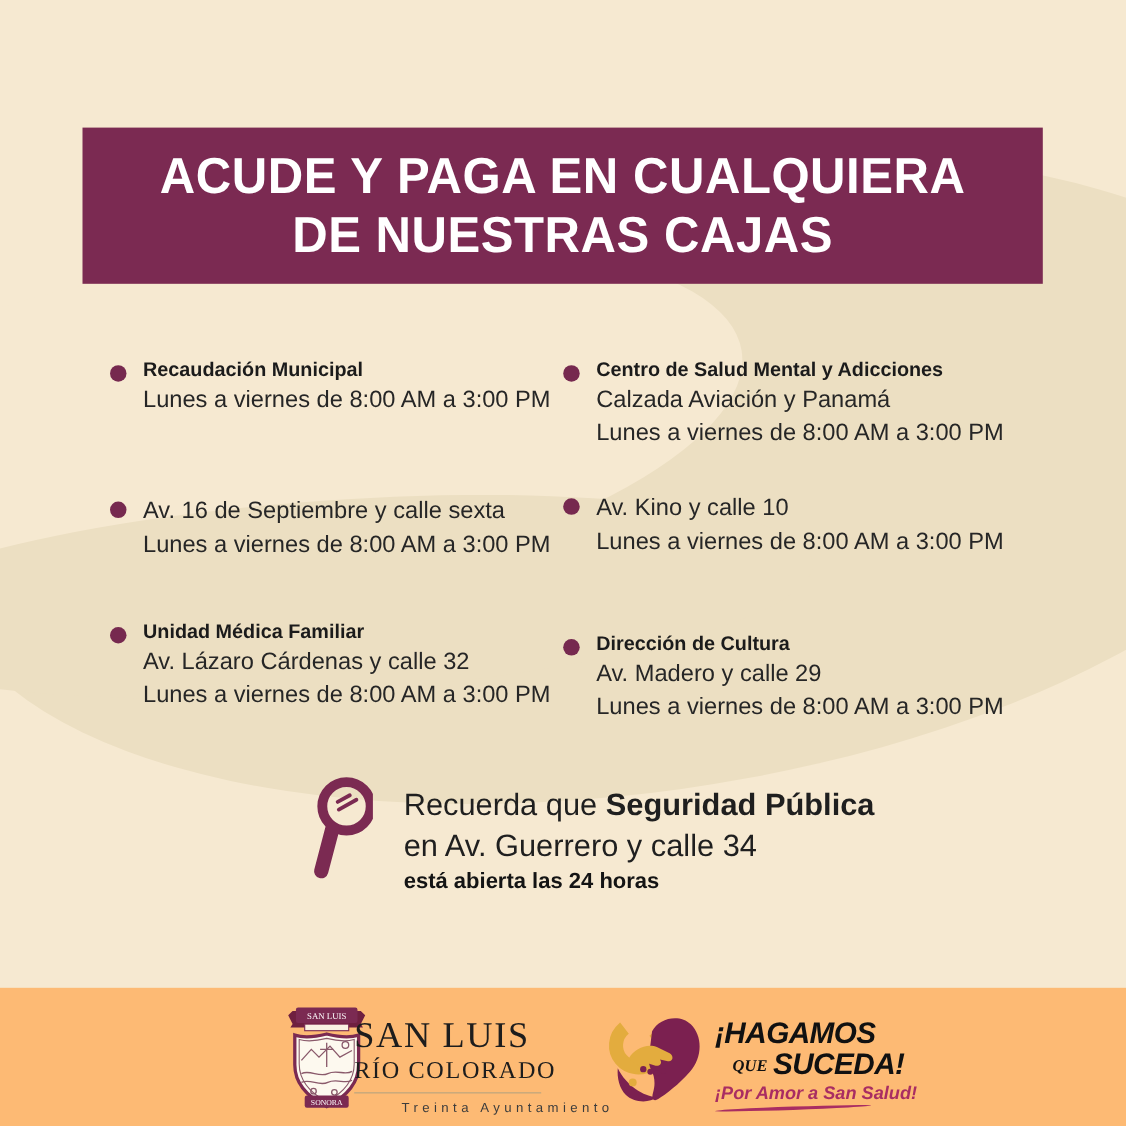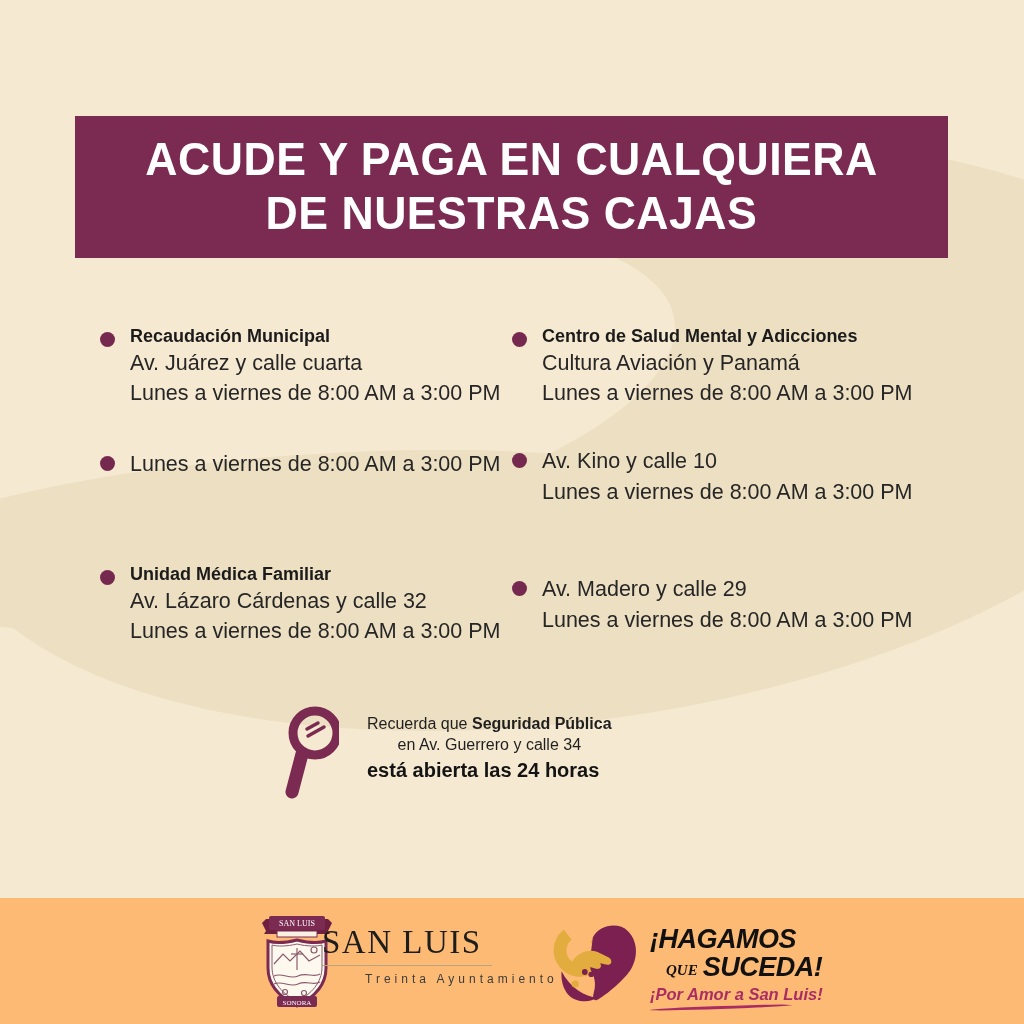--- a/index.html
+++ b/index.html
@@ -23,21 +23,21 @@
 
   
   .loc{position:absolute;display:flex;gap:15px;}
   .bullet{flex:none;width:15px;height:15px;border-radius:50%;background:#76294f;margin-top:7px;}
   .loc-title{font-size:18px;font-weight:bold;color:#1b1b1b;line-height:1.25;}
   .loc-line{font-size:21.5px;color:#262626;line-height:1.42;}
 
   
   .note{position:absolute;left:281px;top:703px;display:flex;gap:28px;align-items:flex-start;}
   .note-text{padding-top:10px;}
-  .note-l1,.note-l2{font-size:16px;color:#1f1f1f;line-height:1.33;text-align:center;}
+  .note-l1,.note-l2{font-size:28px;color:#1f1f1f;line-height:1.33;}
   .note-l1 b{font-weight:bold;}
   .note-l3{font-size:20px;font-weight:bold;color:#141414;margin-top:3px;}
 
   
   .crest{position:absolute;left:252px;top:910px;}
   .wordmark{position:absolute;left:322px;top:926px;font-family:"Liberation Serif",serif;color:#1d1d1d;}
   .wm1{font-size:33px;letter-spacing:1.5px;line-height:1;}
   .wm2{font-size:22px;letter-spacing:1.5px;line-height:1.25;}
   .wm-rule{width:170px;height:1px;background:#b5a47f;margin:6px 0 6px 0;}
   .wm3{font-family:"Liberation Sans",sans-serif;font-size:12px;letter-spacing:4px;color:#3c3c3c;margin-left:43px;}
@@ -64,61 +64,62 @@
 
   <div class="banner">
     <div class="banner-line">ACUDE Y PAGA EN CUALQUIERA</div>
     <div class="banner-line">DE NUESTRAS CAJAS</div>
   </div>
 
   <div class="loc" style="left:100px;top:325px;">
     <span class="bullet"></span>
     <div>
       <div class="loc-title">Recaudación Municipal</div>
-      <div class="loc-line">Av. Juárez y calle cuarta</div>
       <div class="loc-line">Lunes a viernes de 8:00 AM a 3:00 PM</div>
     </div>
   </div>
 
   <div class="loc" style="left:100px;top:449px;">
     <span class="bullet"></span>
     <div>
+      <div class="loc-line">Av. 16 de Septiembre y calle sexta</div>
       <div class="loc-line">Lunes a viernes de 8:00 AM a 3:00 PM</div>
     </div>
   </div>
 
   <div class="loc" style="left:100px;top:563px;">
     <span class="bullet"></span>
     <div>
       <div class="loc-title">Unidad Médica Familiar</div>
       <div class="loc-line">Av. Lázaro Cárdenas y calle 32</div>
       <div class="loc-line">Lunes a viernes de 8:00 AM a 3:00 PM</div>
     </div>
   </div>
 
   <div class="loc" style="left:512px;top:325px;">
     <span class="bullet"></span>
     <div>
       <div class="loc-title">Centro de Salud Mental y Adicciones</div>
-      <div class="loc-line">Cultura Aviación y Panamá</div>
+      <div class="loc-line">Calzada Aviación y Panamá</div>
       <div class="loc-line">Lunes a viernes de 8:00 AM a 3:00 PM</div>
     </div>
   </div>
 
   <div class="loc" style="left:512px;top:446px;">
     <span class="bullet"></span>
     <div>
       <div class="loc-line">Av. Kino y calle 10</div>
       <div class="loc-line">Lunes a viernes de 8:00 AM a 3:00 PM</div>
     </div>
   </div>
 
   <div class="loc" style="left:512px;top:574px;">
     <span class="bullet"></span>
     <div>
+      <div class="loc-title">Dirección de Cultura</div>
       <div class="loc-line">Av. Madero y calle 29</div>
       <div class="loc-line">Lunes a viernes de 8:00 AM a 3:00 PM</div>
     </div>
   </div>
 
   <div class="note">
     <svg width="58" height="100" viewBox="0 0 58 100">
       <circle cx="34" cy="30" r="22" fill="none" stroke="#7b2a52" stroke-width="9"></circle>
       <line x1="27" y1="33" x2="43" y2="24" stroke="#7b2a52" stroke-width="3.5" stroke-linecap="round"></line>
       <line x1="26" y1="26" x2="37" y2="20" stroke="#7b2a52" stroke-width="3.5" stroke-linecap="round"></line>
@@ -147,20 +148,21 @@
       <path d="M22 74 C30 70 38 78 46 74 C54 70 62 76 68 72"></path>
       <circle cx="33" cy="82" r="2.5"></circle>
       <circle cx="52" cy="83" r="2.5"></circle>
     </g>
     <rect x="25" y="86" width="40" height="11" rx="2" fill="#7b2a52"></rect>
     <text x="45" y="94.5" text-anchor="middle" font-family="Liberation Serif, serif" font-size="7" fill="#ffffff">SONORA</text>
   </svg>
 
   <div class="wordmark">
     <div class="wm1">SAN LUIS</div>
+    <div class="wm2">RÍO COLORADO</div>
     <div class="wm-rule"></div>
     <div class="wm3">Treinta Ayuntamiento</div>
   </div>
 
   <svg class="heart" width="96" height="88" viewBox="0 0 120 110">
     <circle cx="40" cy="38" r="25" fill="none" stroke="#e3ac3e" stroke-width="16" stroke-dasharray="118 39" transform="rotate(-40 40 38)"></circle>
     <path d="M56 22 C64 6 88 2 100 14 C114 28 113 52 99 68 C87 82 71 94 63 99 C58 102 55 99 57 92 C60 82 59 73 55 66 C51 58 51 46 54 38 Z" fill="#7b2050"></path>
     <path d="M17 64 C27 84 46 96 62 97 C52 104 35 103 26 94 C19 87 16 75 17 64 Z" fill="#7b2050"></path>
     <g fill="#e3ac3e">
       <path d="M30 52 C36 42 50 35 62 40 L76 47 C81 50 80 57 74 56 L65 54 C68 58 65 62 60 61 L50 58 C48 62 43 63 39 60 C34 57 31 55 30 52 Z"></path>
@@ -173,17 +175,17 @@
       <circle cx="69" cy="67" r="3.0"></circle>
     </g>
   </svg>
 
   <div class="slogan">
     <div class="sl1">¡HAGAMOS</div>
     <div class="sl2">
       <span class="sl2-small">QUE</span>
       <span class="sl2-big">SUCEDA!</span>
     </div>
-    <div class="sl3">¡Por Amor a San Luis!</div>
+    <div class="sl3">¡Por Amor a San Salud!</div>
     <div class="sl-swoosh"></div>
   </div>
 
 </div>
 
 </body></html>

